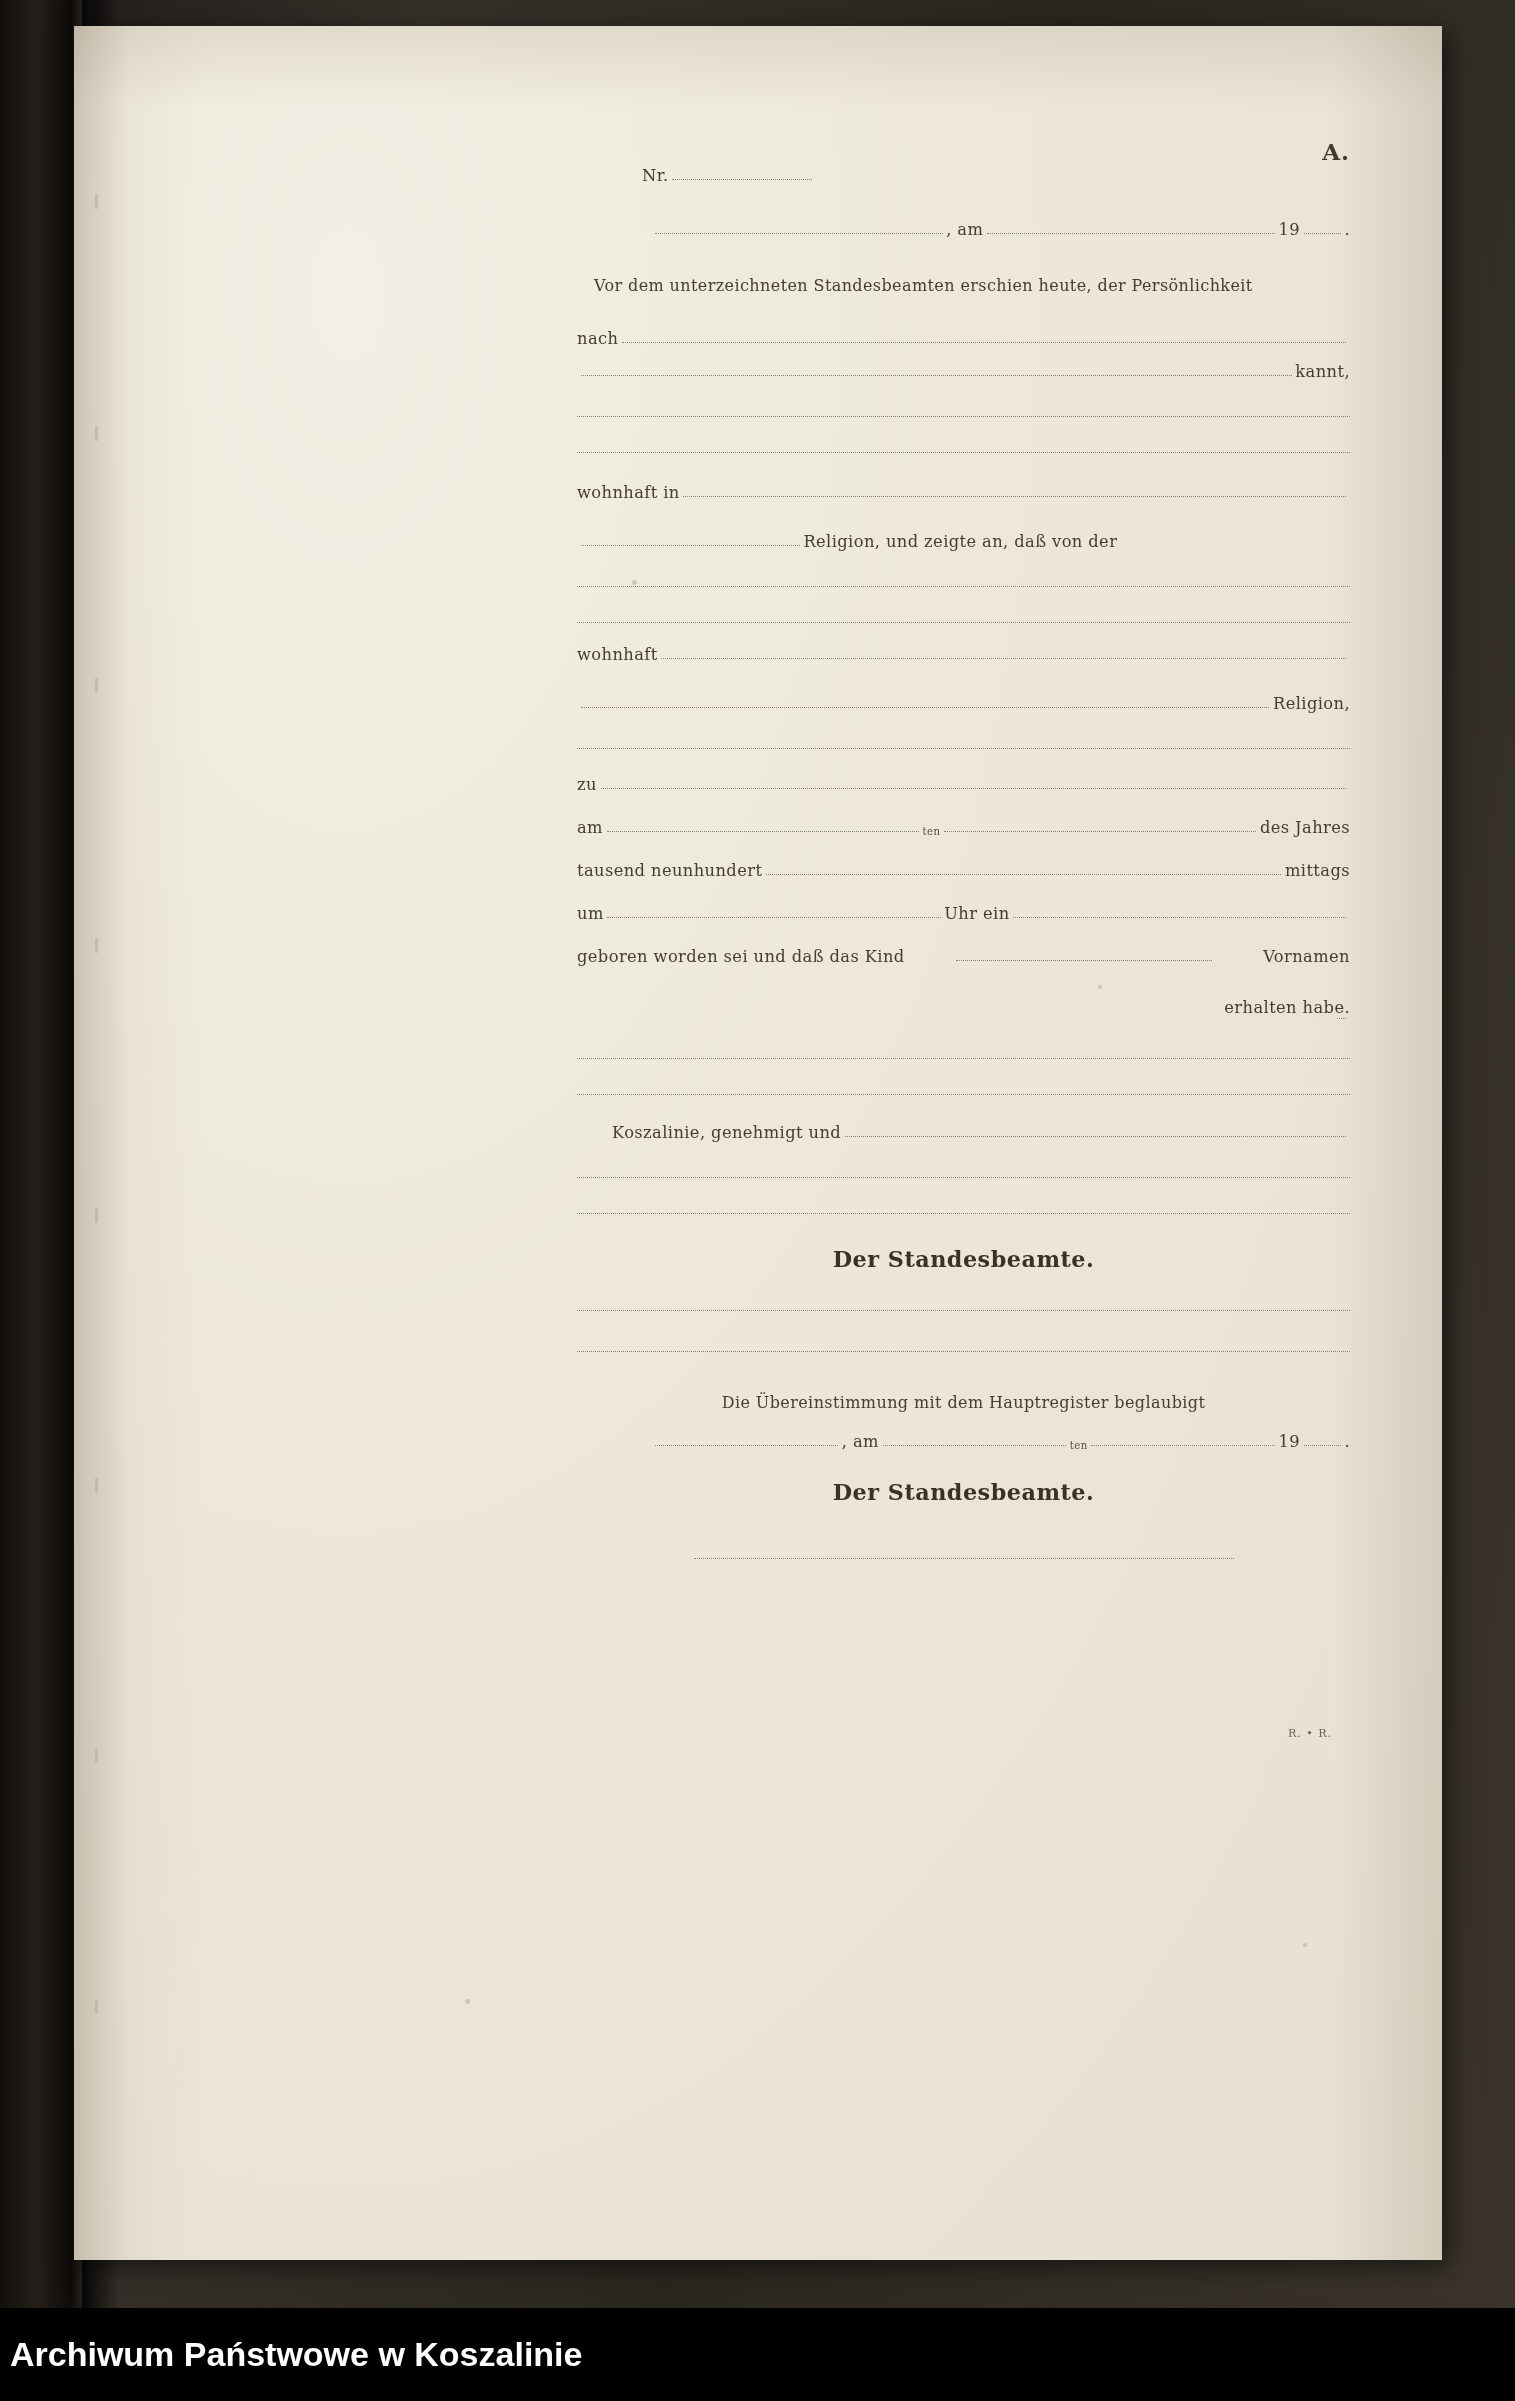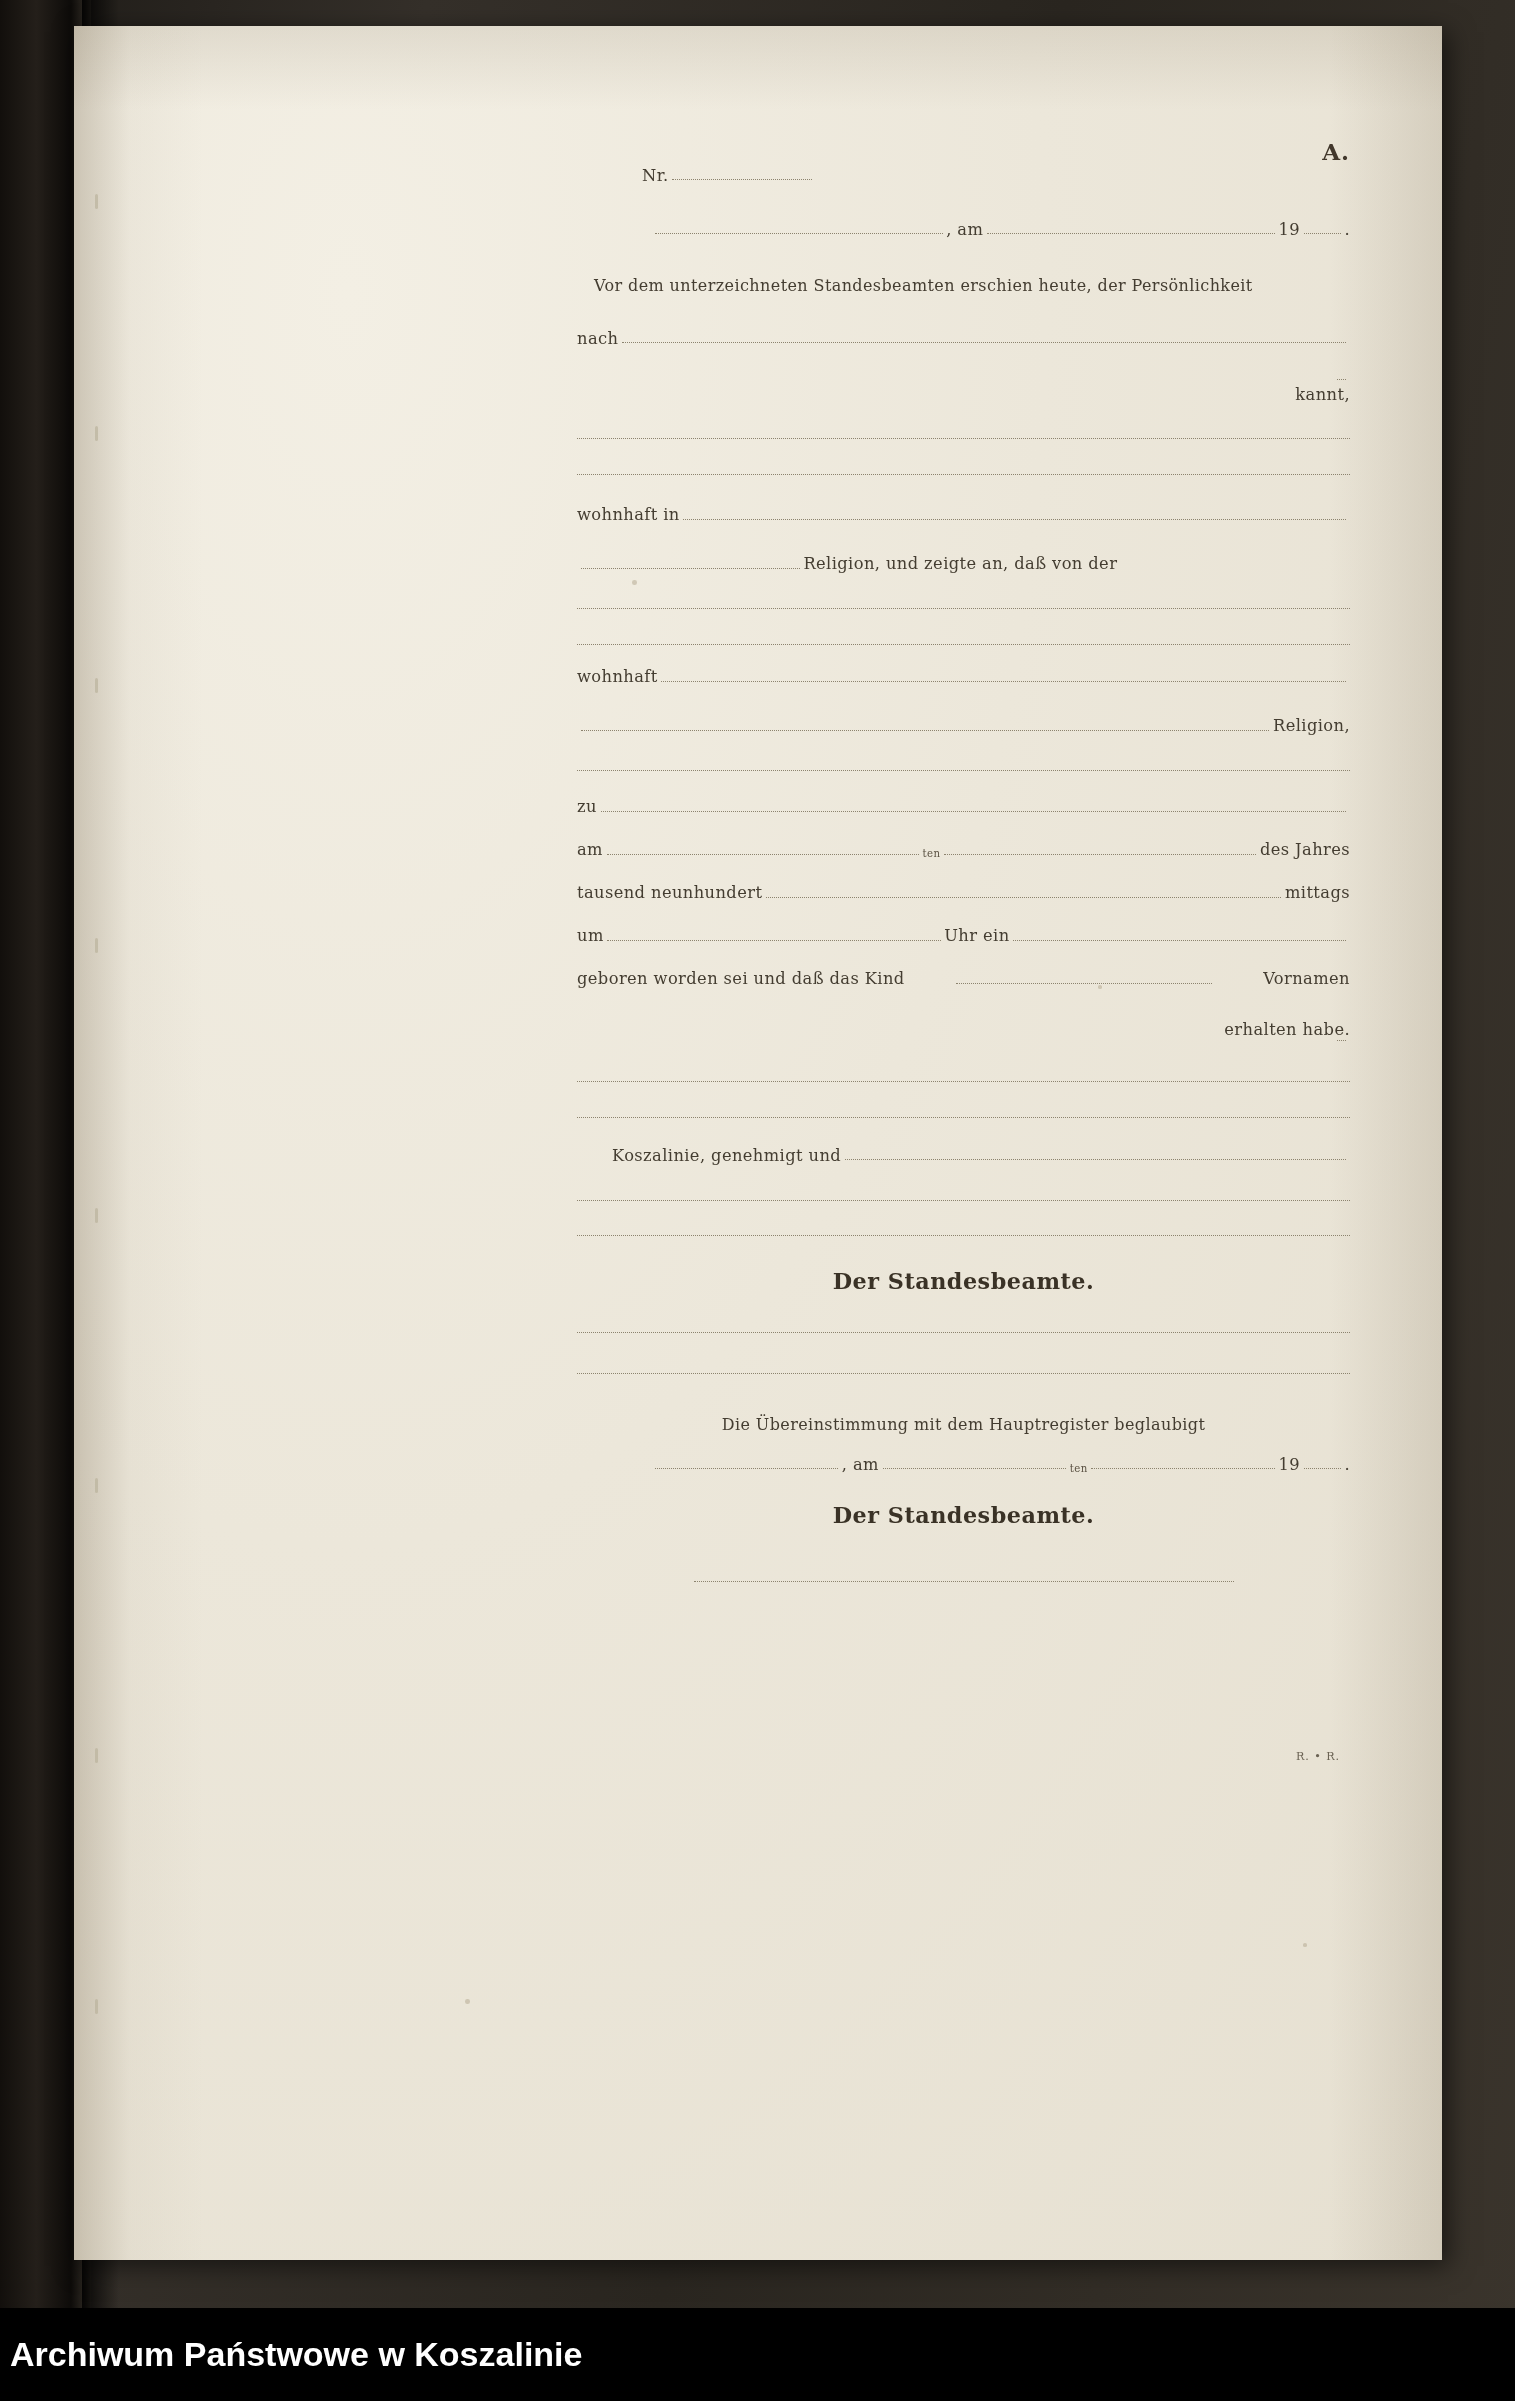--- a/index.html
+++ b/index.html
@@ -137,21 +137,21 @@
   }
 
   .small-sup {
     font-size: 10.2px;
     vertical-align: super;
     color: #5a5142;
   }
 
   #footer-mark {
     position: absolute;
-    right: 10px;
+    right: 18px;
     font-size: 11.2px;
     color: #6b6354;
     letter-spacing: 0.9px;
   }
 
   
   #archive-banner {
     position: absolute;
     left: 0;
     bottom: 0;
@@ -223,21 +223,21 @@
 
       <div class="row fraktur" style="margin-top:37px; font-size:16px;">
         <span style="padding-left:17px;">Vor dem unterzeichneten Standesbeamten erschien heute, der Persönlichkeit</span>
       </div>
 
       <div class="row" style="margin-top:34px;">
         <span class="lbl fraktur">nach</span>
         <span class="dots"></span>
       </div>
 
-      <div class="row" style="margin-top:30px;flex-direction:column;">
+      <div class="row" style="margin-top:14px;">
         <span class="dots"></span>
         <span class="lbl fraktur">kannt,</span>
       </div>
 
       <div class="blankline" style="margin-top:34px;"></div>
       <div class="blankline" style="margin-top:34px;"></div>
 
       <div class="row" style="margin-top:30px;">
         <span class="lbl fraktur">wohnhaft in</span>
         <span class="dots"></span>

